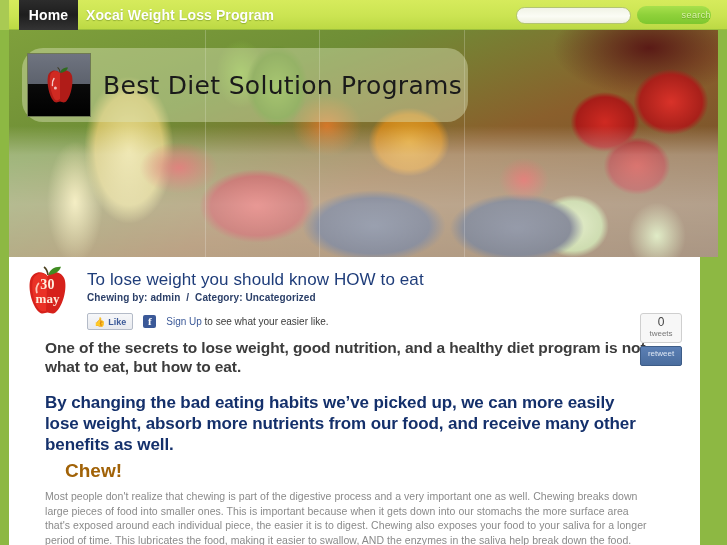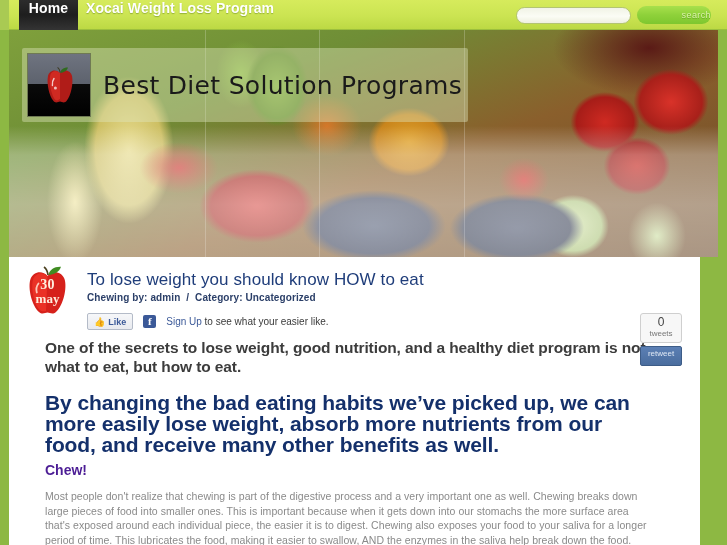--- a/index.html
+++ b/index.html
@@ -29,27 +29,27 @@
   .nav-left-pad {
     position: absolute; left: 0; top: 0; width: 9px; height: 30px;
     background: #a9ca53;
   }
   .nav-home {
     position: absolute; left: 19px; top: 0;
     width: 59px; height: 30px;
     background: linear-gradient(180deg, #2c2c2c 0%, #1e1e1e 50%, #343434 100%);
     color: #ffffff;
     font-size: 14px; font-weight: bold;
-    display: flex; align-items: flex-start; justify-content: center;
+    display: flex; align-items: center; justify-content: center;
     letter-spacing: .2px;
     cursor: pointer;
   }
   .nav-item {
     position: absolute; left: 86px; top: 0; height: 30px;
-    display: flex; 
+    display: flex; align-items: center;
     color: #ffffff;
     font-size: 14px; font-weight: bold;
     text-shadow: 0 1px 1px rgba(120,150,40,.65);
     letter-spacing: .1px;
     cursor: pointer;
   }
   .nav-search-wrap {
     position: absolute; right: 16px; top: 6px;
     display: flex; align-items: center; gap: 6px;
   }
@@ -118,21 +118,21 @@
   
   .banner-haze {
     position: absolute; left: 0; top: 96px; width: 709px; height: 131px;
     background: linear-gradient(180deg, rgba(255,255,255,0) 0%, rgba(255,255,255,.34) 22%, rgba(255,255,255,.46) 60%, rgba(255,255,255,.42) 100%);
   }
 
   .banner-title-panel {
     position: absolute; left: 13px; top: 18px;
     width: 446px; height: 74px;
     background: rgba(225,232,190,.42);
-    border-radius: 2px;
+    border-radius: 21px;
     display: flex; align-items: center;
   }
   .banner-logo {
     width: 64px; height: 64px;
     margin-left: 5px;
     border: 1px solid #6f7a53;
     background: linear-gradient(180deg, #6f7480 0%, #5d626d 48%, #0a0a0a 49%, #000000 100%);
     position: relative; flex: 0 0 auto;
   }
   .logo-apple {
@@ -245,30 +245,31 @@
 
   .body-wrap { padding: 0 30px 0 18px; margin-top: 8px; }
   .lead {
     font-size: 15.5px; font-weight: bold;
     color: #3c3c3c;
     line-height: 19px;
     letter-spacing: -.1px;
   }
   .blue-para {
     margin-top: 16px;
-    font-size: 21px; font-weight: bold;
+    font-size: 17px; font-weight: bold;
     color: #14306b;
     line-height: 21px;
     letter-spacing: -.1px;
   }
   .sub-head {
     margin-top: 6px;
-    font-size: 14px; font-weight: bold;
-    color: #4c1d95;
+    font-size: 19px; font-weight: bold;
+    color: #a16207;
     line-height: 19px;
+    margin-left: 20px;
   }
   .body-para {
     margin-top: 9px;
     font-size: 10.5px;
     color: #8a8a8a;
     line-height: 14.5px;
     letter-spacing: .05px;
   }
 </style>
 </head>

